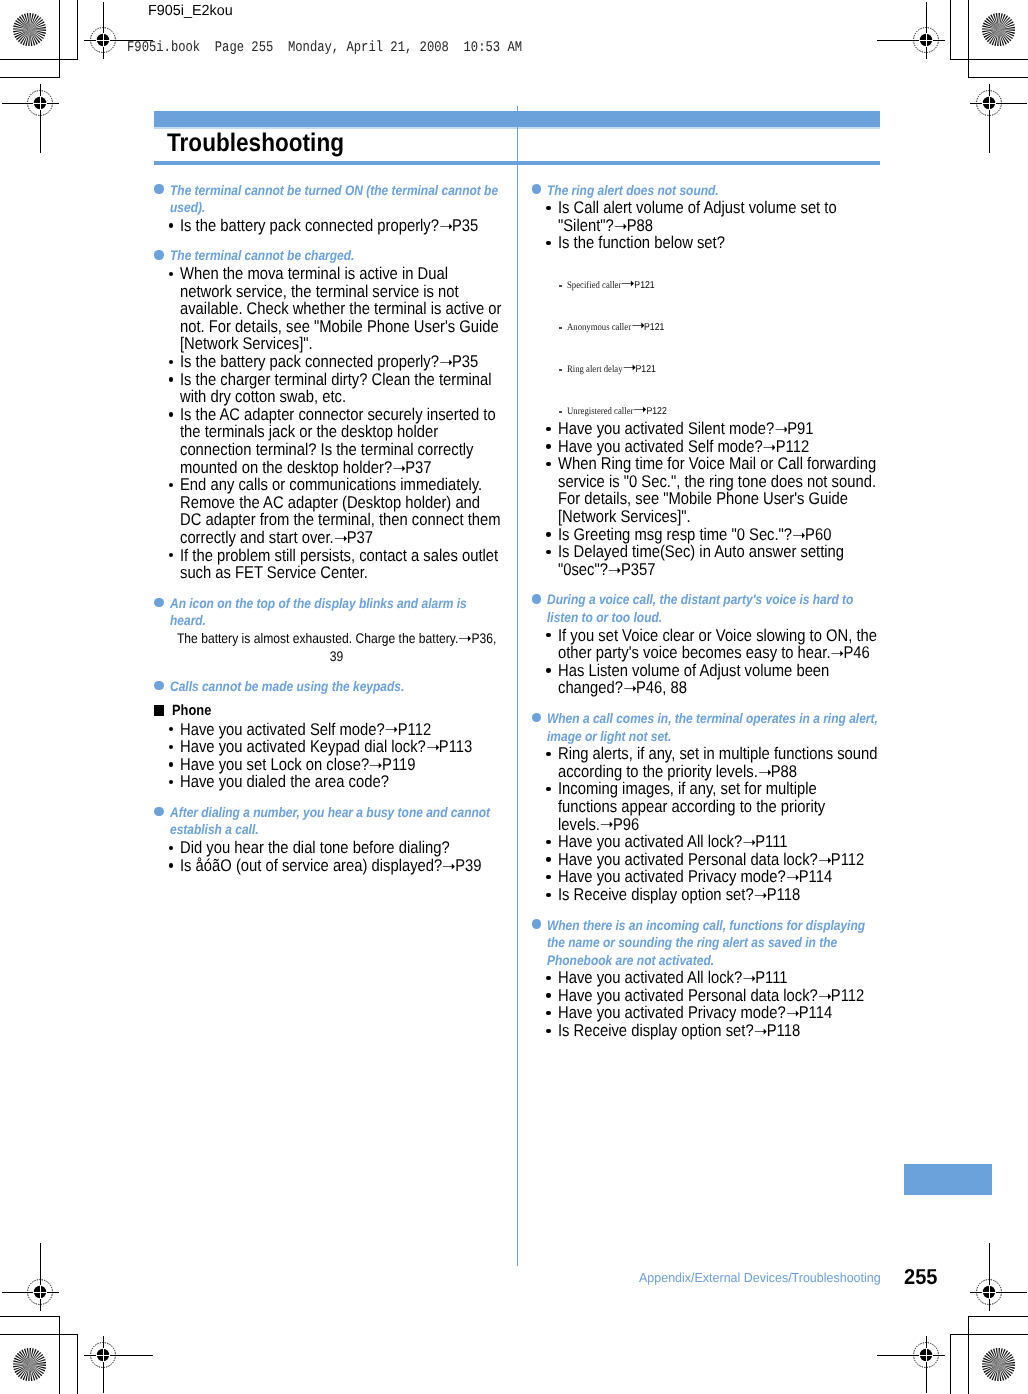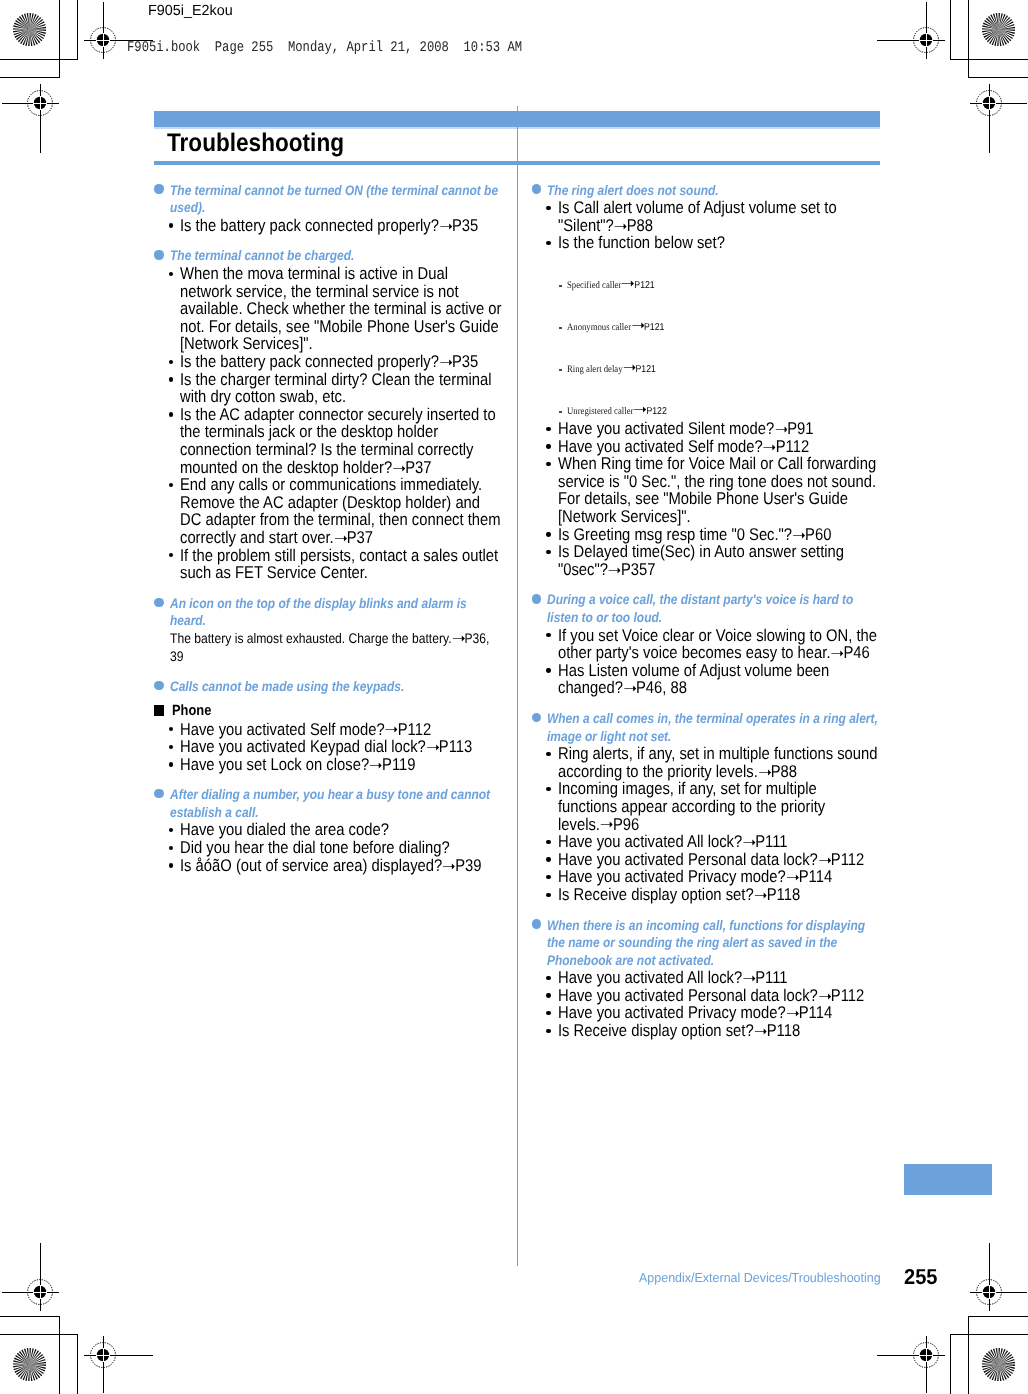--- a/index.html
+++ b/index.html
@@ -37,21 +37,21 @@
   .sec .tx{margin-left:18.4px;white-space:nowrap;width:401.03px;}
 
   .hd{font-size:13.78px;line-height:17.60px;font-weight:bold;color:#6ca2dc;margin-top:13px;font-style:italic;}
   .hd .dot{position:absolute;left:0.3px;top:0.4px;width:9.3px;height:9.3px;border-radius:50%;background:#6ca2dc;}
   .hd .tx{margin-left:16.2px;width:383.00px;}
 
   .bu{font-size:17px;line-height:17.60px;}
   .bu .dot{position:absolute;left:15.1px;top:4.2px;width:4.3px;height:4.3px;border-radius:50%;background:#000;}
   .bu .tx{margin-left:26.4px;width:369.50px;}
 
-  .pl{font-size:13.95px;line-height:17.60px;}
+  .pl{font-size:13.95px;line-height:17.60px;text-align:center;}
   .pl .tx{margin-left:16.2px;width:383.00px;}
 
   .da{font-size:10px;line-height:18px;margin-top:24px;}
   .da .dsh{position:absolute;left:27.5px;top:6.9px;width:3.0px;height:1.7px;background:#4a4a4a;}
   .da .tx{margin-left:36.2px;width:359.43px;white-space:nowrap;top:-1.3px;}
   .da .ser{font-family:"Liberation Serif",serif;color:#1a1a1a;}
 
   .nb{white-space:nowrap;}
   .arw{display:inline-block;line-height:0;vertical-align:baseline;position:relative;top:-1.1px;}
 
@@ -252,27 +252,27 @@
                 <path d="M11.437 0.400 L14.943 3.500 L11.437 6.600 Z" fill="#000"></path>
               </svg></span>P113</span></span>
       </div>
 <div class="blk bu">
         <span class="dot"></span>
         <span class="tw tx">Have you set Lock on <span class="nb">close?<span class="arw"><svg width="14.943" height="7.000" viewBox="0 0 14.943 7.000">
                 <rect x="1.207" y="3.100" width="10.690" height="0.800" fill="#2e2e2e"></rect>
                 <path d="M11.437 0.400 L14.943 3.500 L11.437 6.600 Z" fill="#000"></path>
               </svg></span>P119</span></span>
       </div>
+<div class="blk bu">
+        <span class="dot"></span>
+        <span class="tw tx">Have you dialed the area code?</span>
+      </div>
 <div class="blk hd">
         <span class="dot"></span>
         <span class="tw tx">After dialing a number, you hear a busy tone and cannot establish a call.</span>
-      </div>
-<div class="blk bu">
-        <span class="dot"></span>
-        <span class="tw tx">Have you dialed the area code?</span>
       </div>
 <div class="blk bu">
         <span class="dot"></span>
         <span class="tw tx">Did you hear the dial tone before dialing?</span>
       </div>
 <div class="blk bu">
         <span class="dot"></span>
         <span class="tw tx">Is åóãO (out of service area) <span class="nb">displayed?<span class="arw"><svg width="14.943" height="7.000" viewBox="0 0 14.943 7.000">
                 <rect x="1.207" y="3.100" width="10.690" height="0.800" fill="#2e2e2e"></rect>
                 <path d="M11.437 0.400 L14.943 3.500 L11.437 6.600 Z" fill="#000"></path>

